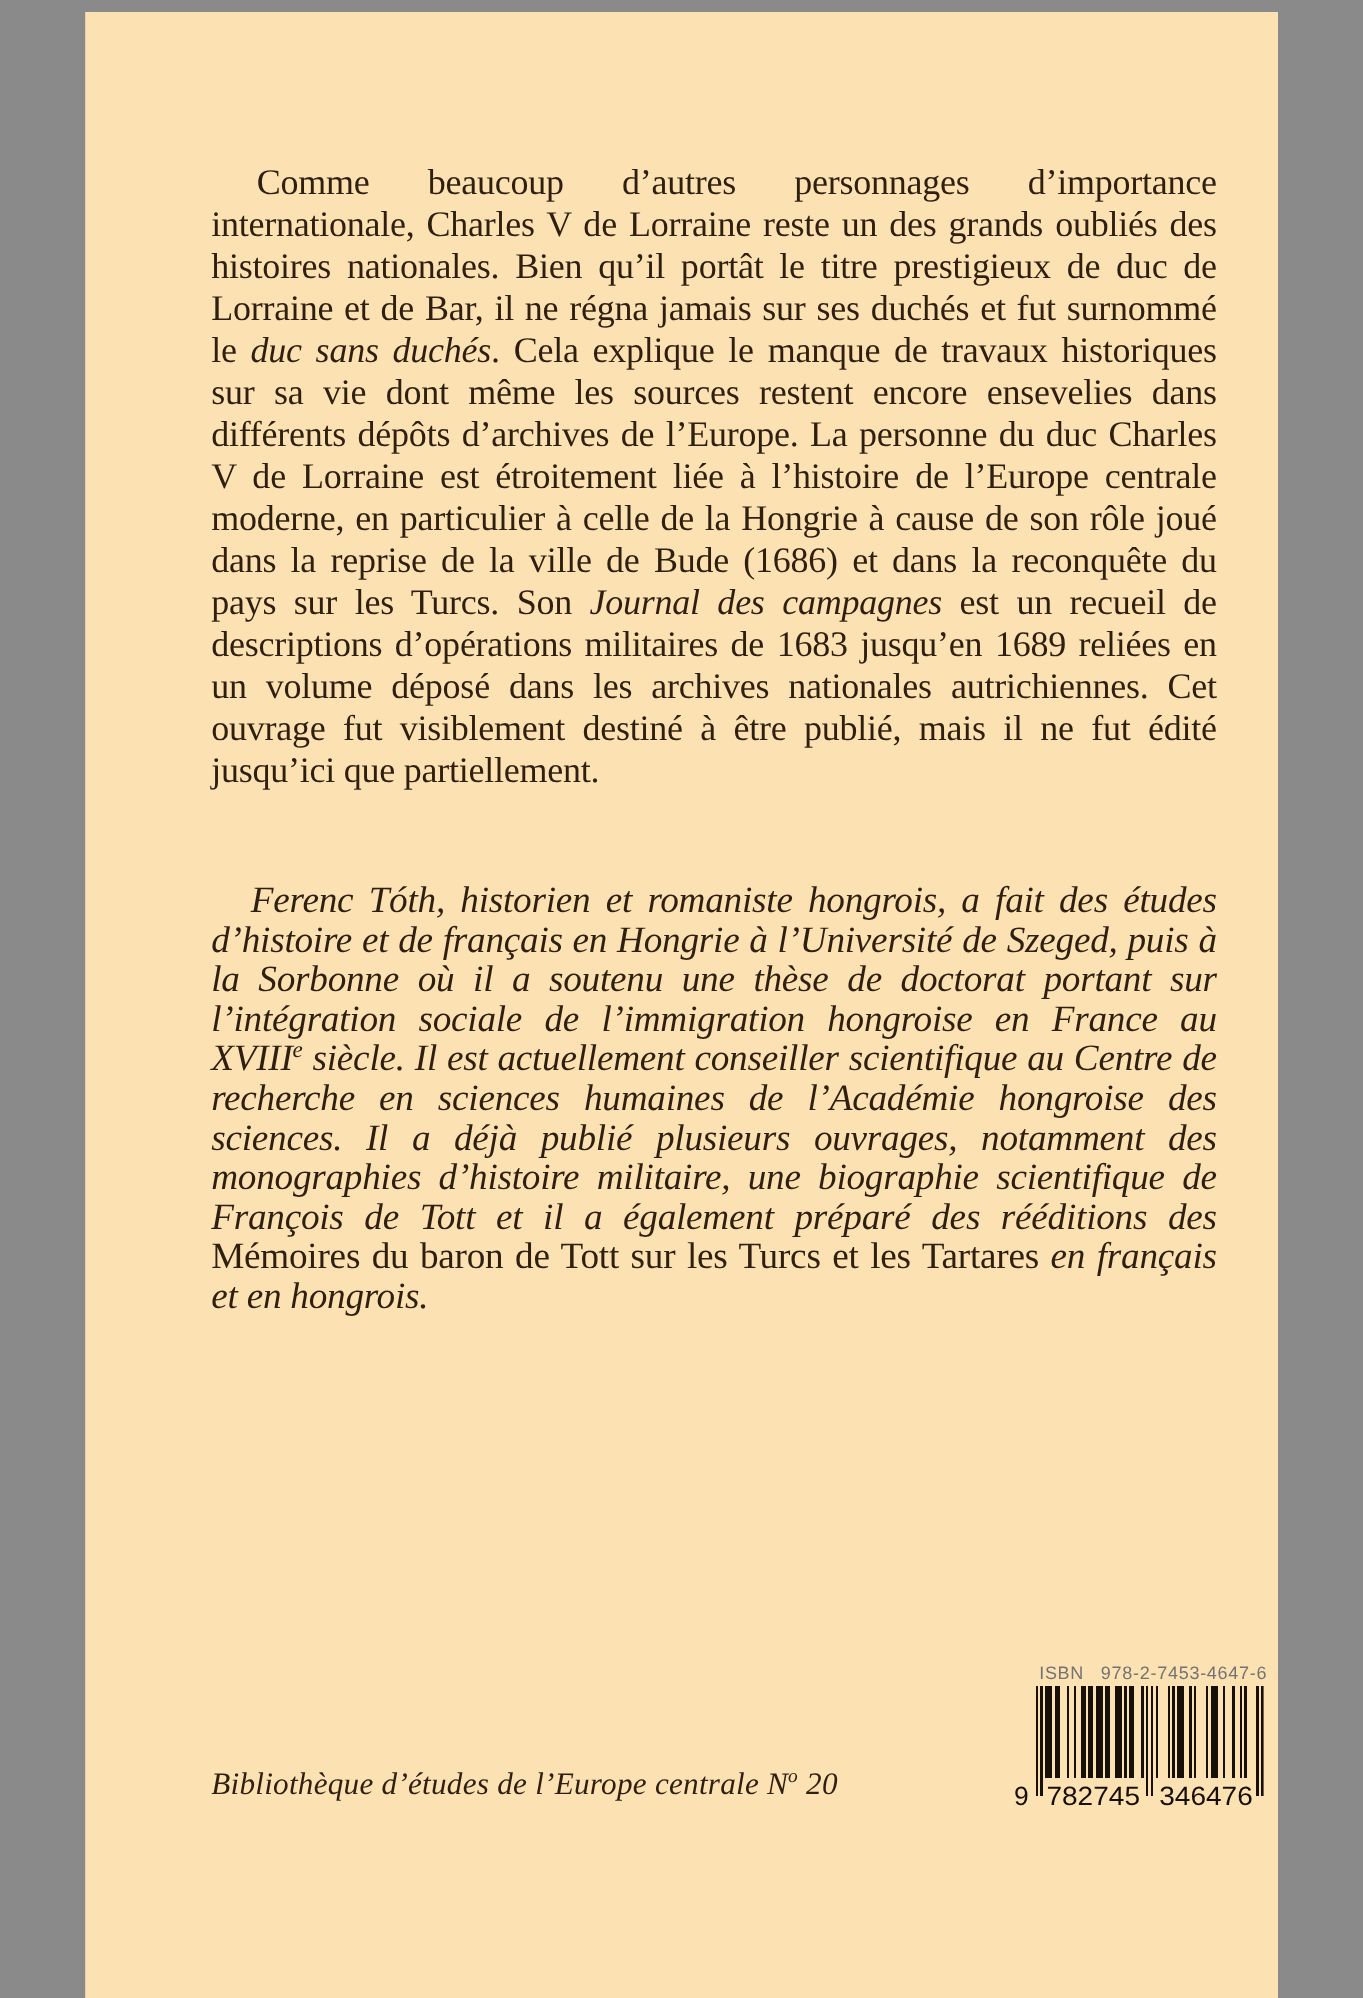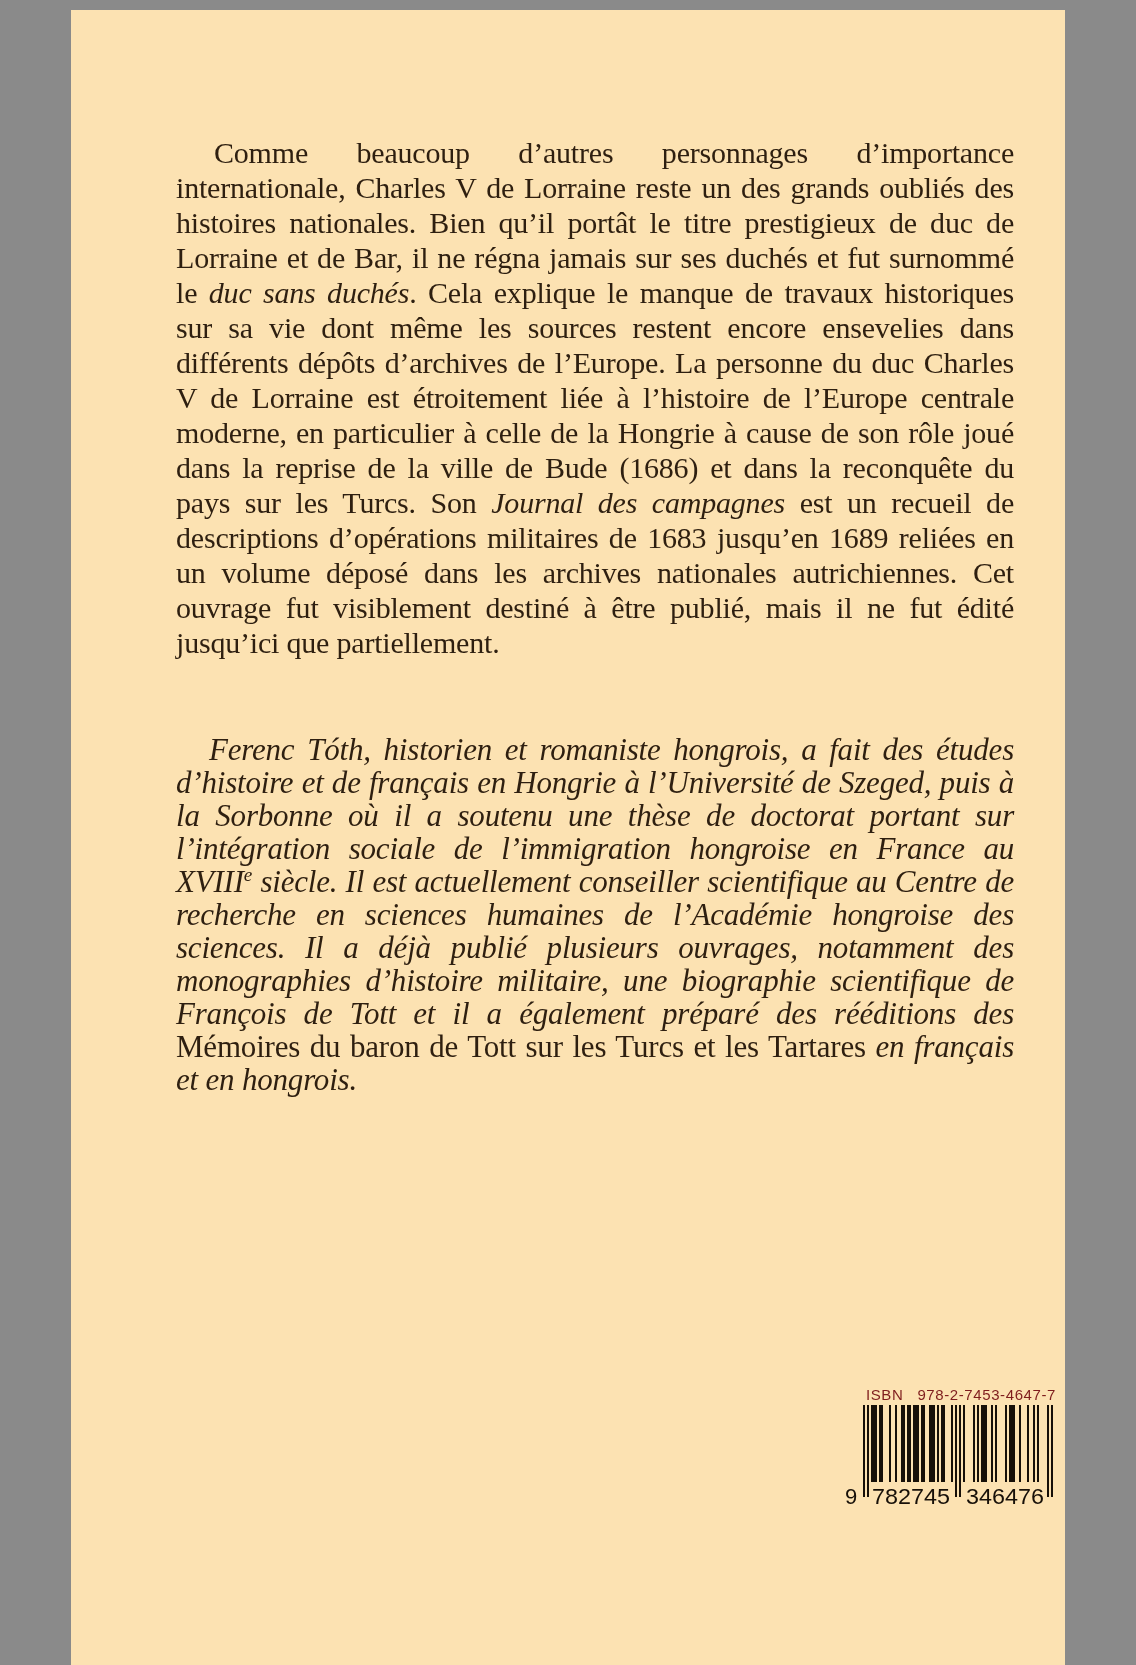--- a/index.html
+++ b/index.html
@@ -63,21 +63,21 @@
   .isbn-line {
     margin-left: 22px;
     width: 196px;
     display: flex;
     justify-content: center;
     gap: 14px;
     font-family: "Liberation Sans", sans-serif;
     font-size: 15px;
     letter-spacing: 0.6px;
     white-space: nowrap;
-    color: #7f1d1d;
+    color: #737373;
   }
   .barcode-svg {
     display: block;
     margin-top: 2px;
     shape-rendering: crispEdges;
   }
   .barcode-svg rect { fill: #171008; }
   .barcode-svg text {
     fill: #171008;
     font-family: "Liberation Sans", sans-serif;
@@ -86,25 +86,26 @@
 </style>
 </head>
 <body>
 
 <div class="page">
 
   <p class="synopsis"><span>Comme beaucoup d’autres personnages d’importance internationale, Charles V de Lorraine reste un des grands oubliés des histoires nationales. Bien qu’il portât le titre prestigieux de duc de Lorraine et de Bar, il ne régna jamais sur ses duchés et fut surnommé le </span><span class="it">duc sans duchés</span><span>. Cela explique le manque de travaux historiques sur sa vie dont même les sources restent encore ensevelies dans différents dépôts d’archives de l’Europe. La personne du duc Charles V de Lorraine est étroitement liée à l’histoire de l’Europe centrale moderne, en particulier à celle de la Hongrie à cause de son rôle joué dans la reprise de la ville de Bude (1686) et dans la reconquête du pays sur les Turcs. Son </span><span class="it">Journal des campagnes</span><span> est un recueil de descriptions d’opérations militaires de 1683 jusqu’en 1689 reliées en un volume déposé dans les archives nationales autrichiennes. Cet ouvrage fut visiblement destiné à être publié, mais il ne fut édité jusqu’ici que partiellement.</span></p>
 
   <p class="bio"><span>Ferenc Tóth, historien et romaniste hongrois, a fait des études d’histoire et de français en Hongrie à l’Université de Szeged, puis à la Sorbonne où il a soutenu une thèse de doctorat portant sur l’intégration sociale de l’immigration hongroise en France au XVIII</span><sup class="sp">e</sup><span> siècle. Il est actuellement conseiller scientifique au Centre de recherche en sciences humaines de l’Académie hongroise des sciences. Il a déjà publié plusieurs ouvrages, notamment des monographies d’histoire militaire, une biographie scientifique de François de Tott et il a également préparé des rééditions des </span><span class="roman">Mémoires du baron de Tott sur les Turcs et les Tartares</span><span> en français et en hongrois.</span></p>
 
+  <div class="series-line"><span>Bibliothèque d’études de l’Europe centrale N</span><sup class="sp">o</sup><span> 20</span></div>
 
   <div class="barcode-block">
     <div class="isbn-line">
       <span>ISBN</span>
-      <span>978-2-7453-4647-7</span>
+      <span>978-2-7453-4647-6</span>
     </div>
     <svg class="barcode-svg" width="212" height="102" viewBox="0 0 212 102">
       <g id="barcode-bars">
           <rect x="22" y="0" width="2" height="92"></rect>
           <rect x="26" y="0" width="2" height="92"></rect>
           <rect x="30" y="0" width="2" height="77"></rect>
           <rect x="32" y="0" width="2" height="77"></rect>
           <rect x="34" y="0" width="2" height="77"></rect>
           <rect x="38" y="0" width="2" height="77"></rect>
           <rect x="40" y="0" width="2" height="77"></rect>

